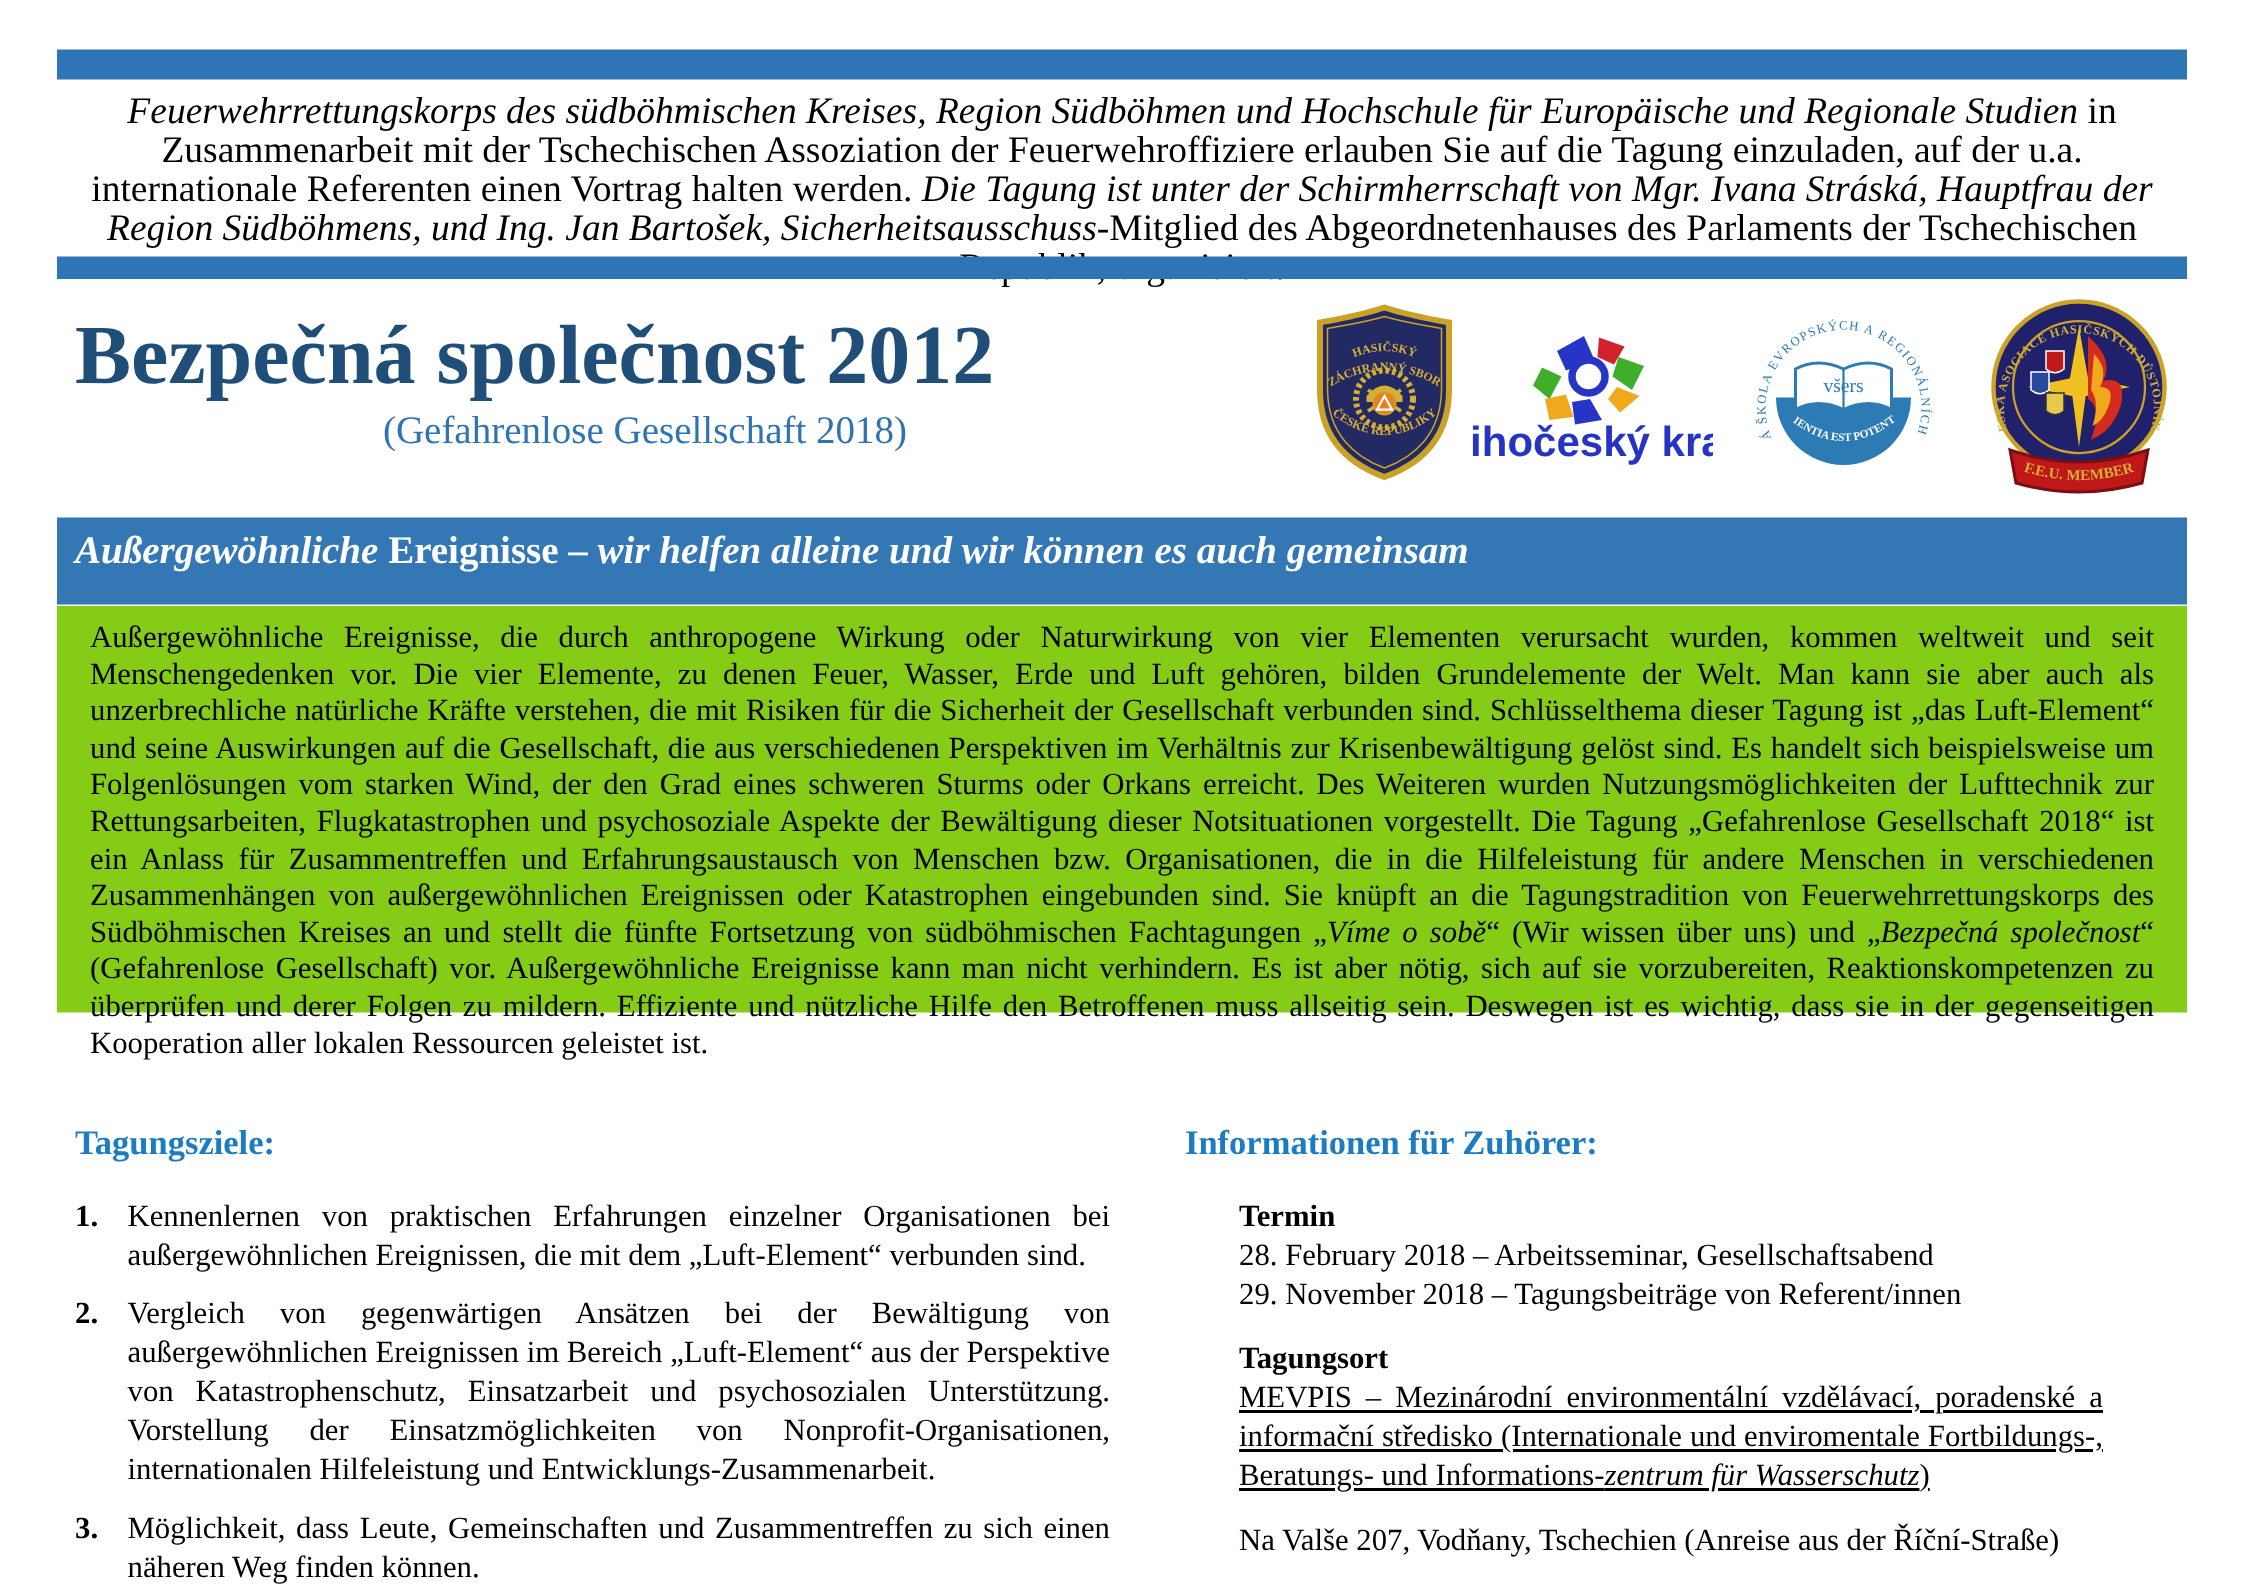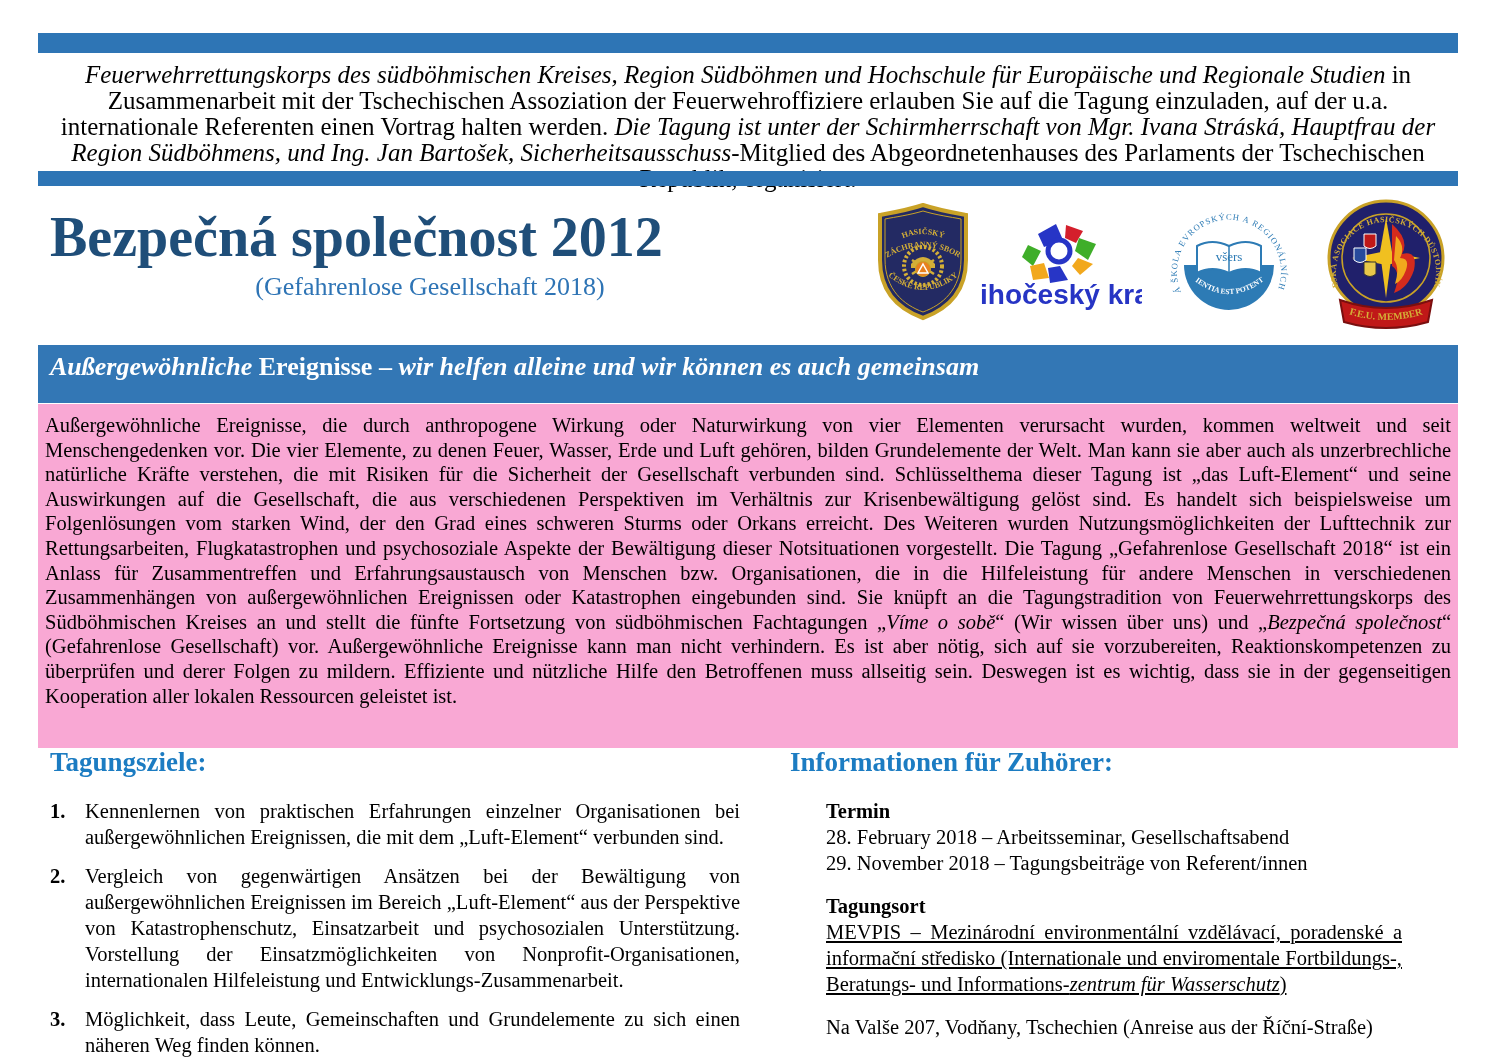--- a/index.html
+++ b/index.html
@@ -13,27 +13,27 @@
   .title-block{position:absolute;left:50px;top:206px;width:760px;}
   .title{font-size:56px;font-weight:bold;color:#1F4E79;line-height:62px;margin:0;}
   .subtitle{font-size:26px;color:#2E74B5;margin:4px 0 0 0;line-height:30px;text-align:center;}
   .logo{position:absolute;}
   .logo-hzs{left:872px;top:202px;}
   .logo-jk{left:980px;top:218px;}
   .logo-vsers{left:1166px;top:202px;}
   .logo-cahd{left:1310px;top:196px;}
   .banner{position:absolute;left:38px;top:345px;width:1420px;height:58px;background:#3377B5;color:#fff;
           font-size:26px;font-weight:bold;line-height:43px;padding-left:12px;box-sizing:border-box;white-space:nowrap;}
-  .mainbox{position:absolute;left:38px;top:404px;width:1420px;height:344px;background:#f9a8d4;box-sizing:border-box;
-           padding:9px 7px;}
+  .mainbox{position:absolute;left:38px;top:404px;width:1420px;height:271px;background:#84cc16;box-sizing:border-box;
+           padding:9px 22px;}
   .maintext{margin:0;font-size:20.5px;line-height:24.6px;text-align:justify;}
   .col{position:absolute;top:746px;}
   .col-left{left:50px;width:690px;}
   .col-right{left:790px;width:612px;}
-  .col-heading{font-size:27px;font-weight:bold;color:#1C7CC2;margin:0 0 20px 0;line-height:32px;}
+  .col-heading{font-size:23px;font-weight:bold;color:#1C7CC2;margin:0 0 20px 0;line-height:32px;}
   .goal{display:flex;margin-bottom:13px;font-size:20.5px;line-height:26px;}
   .goal-num{flex:none;width:35px;font-weight:bold;}
   .goal-text{flex:1;text-align:justify;}
   .info-block{margin-bottom:17px;font-size:20.5px;line-height:26px;margin-left:36px;}
   .info-label{font-weight:bold;}
   .info-line{margin:0;}
   .info-just{text-align:justify;margin:0;text-decoration:underline;}
   svg text{font-family:"Liberation Serif",serif;}
   .jk-text{font-family:"Liberation Sans",sans-serif;font-weight:bold;}
 </style>
@@ -136,21 +136,21 @@
     <div class="goal">
       <span class="goal-num">1.</span>
       <span class="goal-text">Kennenlernen von praktischen Erfahrungen einzelner Organisationen bei außergewöhnlichen Ereignissen, die mit dem „Luft-Element“ verbunden sind.</span>
     </div>
     <div class="goal">
       <span class="goal-num">2.</span>
       <span class="goal-text">Vergleich von gegenwärtigen Ansätzen bei der Bewältigung von außergewöhnlichen Ereignissen im Bereich „Luft-Element“ aus der Perspektive von Katastrophenschutz, Einsatzarbeit und psychosozialen Unterstützung. Vorstellung der Einsatzmöglichkeiten von Nonprofit-Organisationen, internationalen Hilfeleistung und Entwicklungs-Zusammenarbeit.</span>
     </div>
     <div class="goal">
       <span class="goal-num">3.</span>
-      <span class="goal-text">Möglichkeit, dass Leute, Gemeinschaften und Grundelemente zu sich einen näheren Weg finden können.</span>
+      <span class="goal-text">Möglichkeit, dass Leute, Gemeinschaften und Zusammentreffen zu sich einen näheren Weg finden können.</span>
     </div>
   </div>
 
   <div class="col col-right">
     <h2 class="col-heading">Informationen für Zuhörer:</h2>
     <div class="info-block">
       <div class="info-label">Termin</div>
       <p class="info-line">28. February 2018 – Arbeitsseminar, Gesellschaftsabend</p>
       <p class="info-line">29. November 2018 – Tagungsbeiträge von Referent/innen</p>
     </div>

